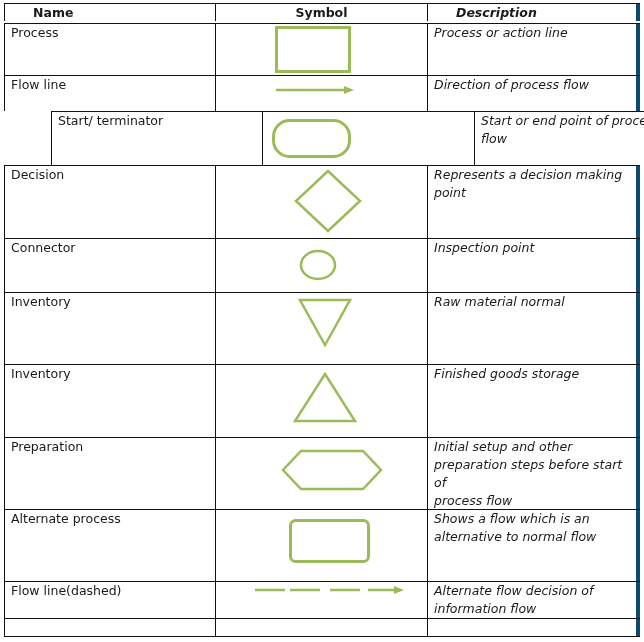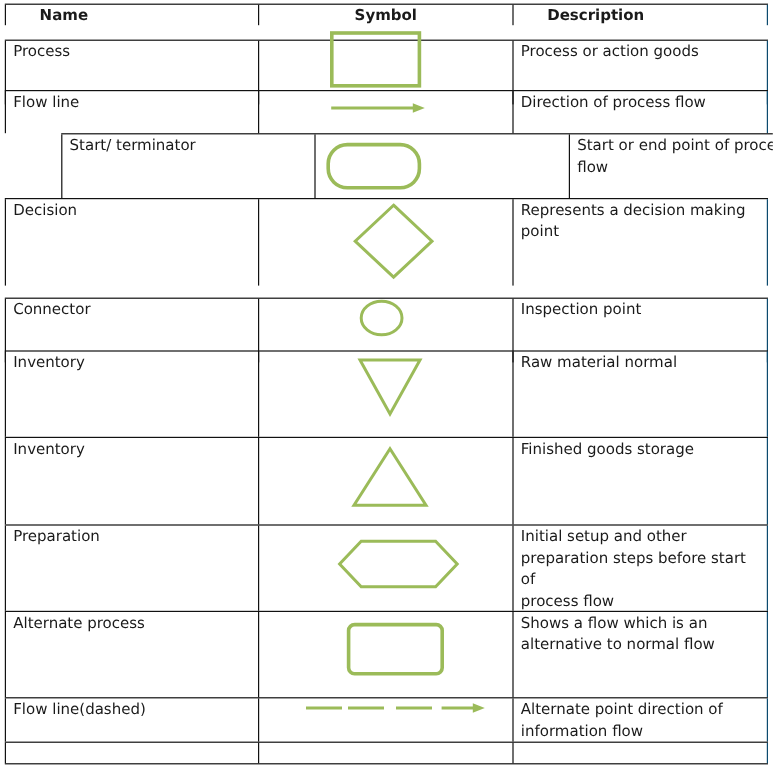--- a/index.html
+++ b/index.html
@@ -5,41 +5,41 @@
     html, body { margin: 0; padding: 0; background: #ffffff; }
     body { width: 644px; height: 642px; position: relative; overflow: hidden;
            font-family: "DejaVu Sans", "Liberation Sans", sans-serif; color: #1a1a1a; }
     .tbl { position: absolute; left: 4px; top: 3px; width: 637px; height: 634px; }
     .row { position: absolute; left: 0; width: 636px; border-top: 1px solid #111; box-sizing: border-box; }
     .row:last-child { border-bottom: 1px solid #111; }
     .cell { position: absolute; top: 0; bottom: 0; box-sizing: border-box;
             font-size: 12.5px; line-height: 18px; padding: 0 0 0 6px; }
     .c-name { left: 0; width: 211px; border-left: 1px solid #111; }
     .c-sym { left: 211px; width: 212px; border-left: 1px solid #111; }
-    .c-desc { left: 423px; width: 213px; border-left: 1px solid #111; border-right: 1px solid #0c4a6e; padding-right: 4px; }
+    .c-desc { left: 423px; width: 213px; border-left: 1px solid #111; border-right: 4px solid #0c4a6e; padding-right: 4px; font-style: italic; }
     .hdr .cell { font-weight: bold; line-height: 17px; padding-left: 28px; }
     .hdr .c-sym { text-align: center; padding-left: 0; }
     .svg-layer { position: absolute; left: 0; top: 0; width: 644px; height: 642px; pointer-events: none; }
     .desc-text { white-space: pre-line; }
   </style>
 </head>
 <body>
 
 <div class="tbl">
 
   <div class="row hdr" style="top:0;height:18px;">
     <div class="cell c-name">Name</div>
     <div class="cell c-sym">Symbol</div>
     <div class="cell c-desc">Description</div>
   </div>
 
-  <div class="row" style="top:30px;height:54px;">
+  <div class="row" style="top:20px;height:54px;">
     <div class="cell c-name">Process</div>
     <div class="cell c-sym"></div>
-    <div class="cell c-desc desc-text">Process or action goods</div>
+    <div class="cell c-desc desc-text">Process or action line</div>
   </div>
 
   <div class="row" style="top:72px;height:36px;">
     <div class="cell c-name">Flow line</div>
     <div class="cell c-sym"></div>
     <div class="cell c-desc desc-text">Direction of process flow</div>
   </div>
 
   <div class="row" style="top:108px;height:54px;margin-left:47px;">
     <div class="cell c-name">Start/ terminator</div>
@@ -48,21 +48,21 @@
 flow</div>
   </div>
 
   <div class="row" style="top:162px;height:73px;padding-left:48px;">
     <div class="cell c-name">Decision</div>
     <div class="cell c-sym"></div>
     <div class="cell c-desc desc-text">Represents a decision making
 point</div>
   </div>
 
-  <div class="row" style="top:245px;height:54px;">
+  <div class="row" style="top:235px;height:54px;">
     <div class="cell c-name">Connector</div>
     <div class="cell c-sym"></div>
     <div class="cell c-desc desc-text">Inspection point</div>
   </div>
 
   <div class="row" style="top:289px;height:72px;">
     <div class="cell c-name">Inventory</div>
     <div class="cell c-sym"></div>
     <div class="cell c-desc desc-text">Raw material normal</div>
   </div>
@@ -84,21 +84,21 @@
   <div class="row" style="top:506px;height:72px;">
     <div class="cell c-name">Alternate process</div>
     <div class="cell c-sym"></div>
     <div class="cell c-desc desc-text">Shows a flow which is an
 alternative to normal flow</div>
   </div>
 
   <div class="row" style="top:578px;height:37px;">
     <div class="cell c-name">Flow line(dashed)</div>
     <div class="cell c-sym"></div>
-    <div class="cell c-desc desc-text">Alternate point direction of
+    <div class="cell c-desc desc-text">Alternate flow decision of
 information flow</div>
   </div>
 
   <div class="row" style="top:615px;height:19px;">
     <div class="cell c-name"></div>
     <div class="cell c-sym"></div>
     <div class="cell c-desc desc-text"></div>
   </div>
 </div>
 

